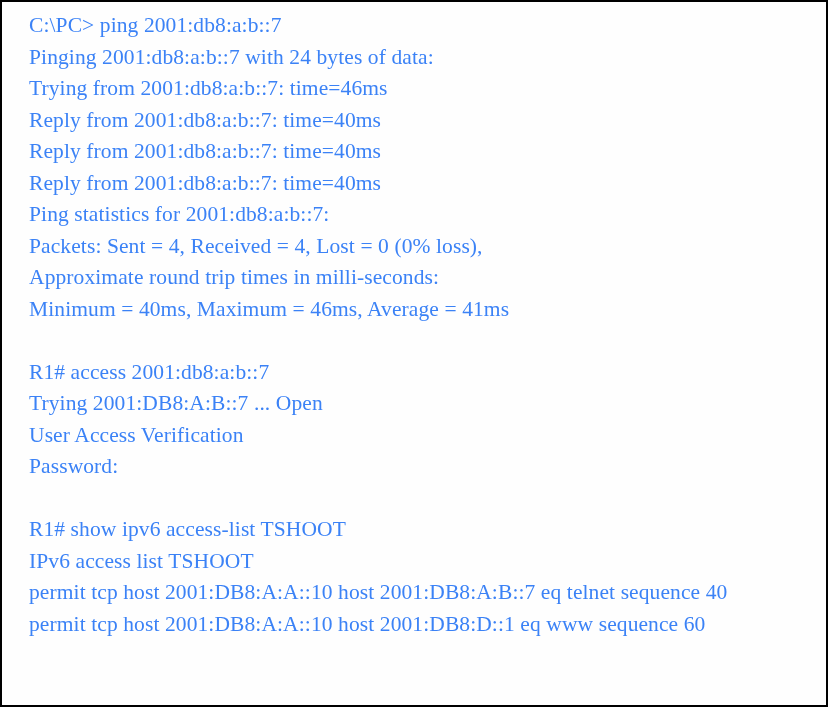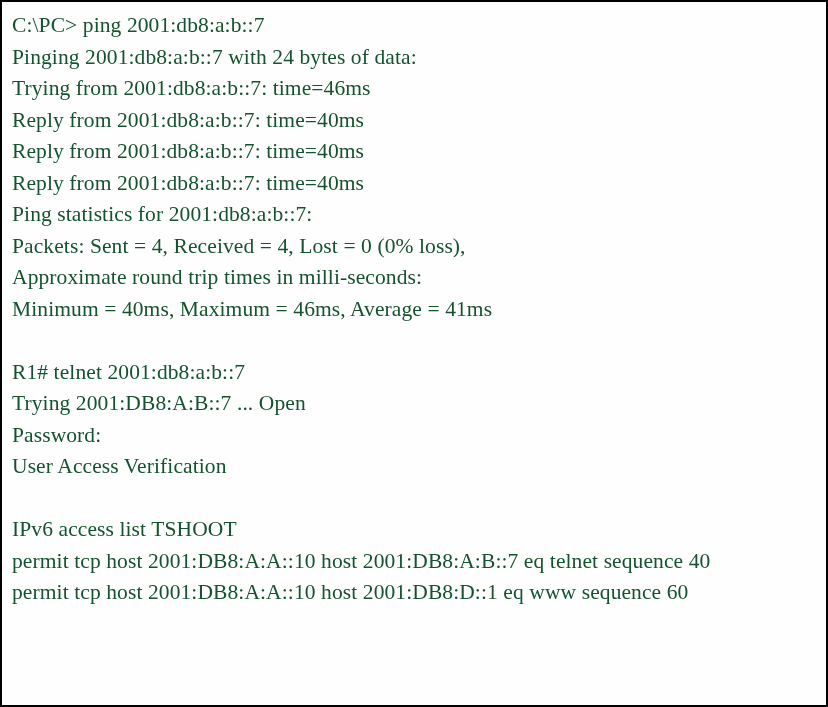--- a/index.html
+++ b/index.html
@@ -21,23 +21,24 @@
     padding: 8px 10px 4px 10px;
     overflow: hidden;
   }
   .console-output {
     display: block;
   }
   .line {
     font-family: "Liberation Serif", "DejaVu Serif", serif;
     font-size: 21.5px;
     line-height: 31.5px;
-    color: #14532d;
+    color: #3b82f6;
     white-space: pre;
     letter-spacing: 0.1px;
+    margin-left: 17px;
   }
   .line.blank {
     height: 31.5px;
   }
 </style>
 </head>
 <body>
 
 <div id="terminal-frame">
   <div class="console-output">
@@ -45,22 +46,23 @@
     <div class="line">Pinging 2001:db8:a:b::7 with 24 bytes of data:</div>
     <div class="line">Trying from 2001:db8:a:b::7: time=46ms</div>
     <div class="line">Reply from 2001:db8:a:b::7: time=40ms</div>
     <div class="line">Reply from 2001:db8:a:b::7: time=40ms</div>
     <div class="line">Reply from 2001:db8:a:b::7: time=40ms</div>
     <div class="line">Ping statistics for 2001:db8:a:b::7:</div>
     <div class="line">Packets: Sent = 4, Received = 4, Lost = 0 (0% loss),</div>
     <div class="line">Approximate round trip times in milli-seconds:</div>
     <div class="line">Minimum = 40ms, Maximum = 46ms, Average = 41ms</div>
     <div class="line blank"></div>
-    <div class="line">R1# telnet 2001:db8:a:b::7</div>
+    <div class="line">R1# access 2001:db8:a:b::7</div>
     <div class="line">Trying 2001:DB8:A:B::7 ... Open</div>
+    <div class="line">User Access Verification</div>
     <div class="line">Password:</div>
-    <div class="line">User Access Verification</div>
     <div class="line blank"></div>
+    <div class="line">R1# show ipv6 access-list TSHOOT</div>
     <div class="line">IPv6 access list TSHOOT</div>
     <div class="line">permit tcp host 2001:DB8:A:A::10 host 2001:DB8:A:B::7 eq telnet sequence 40</div>
     <div class="line">permit tcp host 2001:DB8:A:A::10 host 2001:DB8:D::1 eq www sequence 60</div>
   </div>
 </div>
 
 </body></html>

